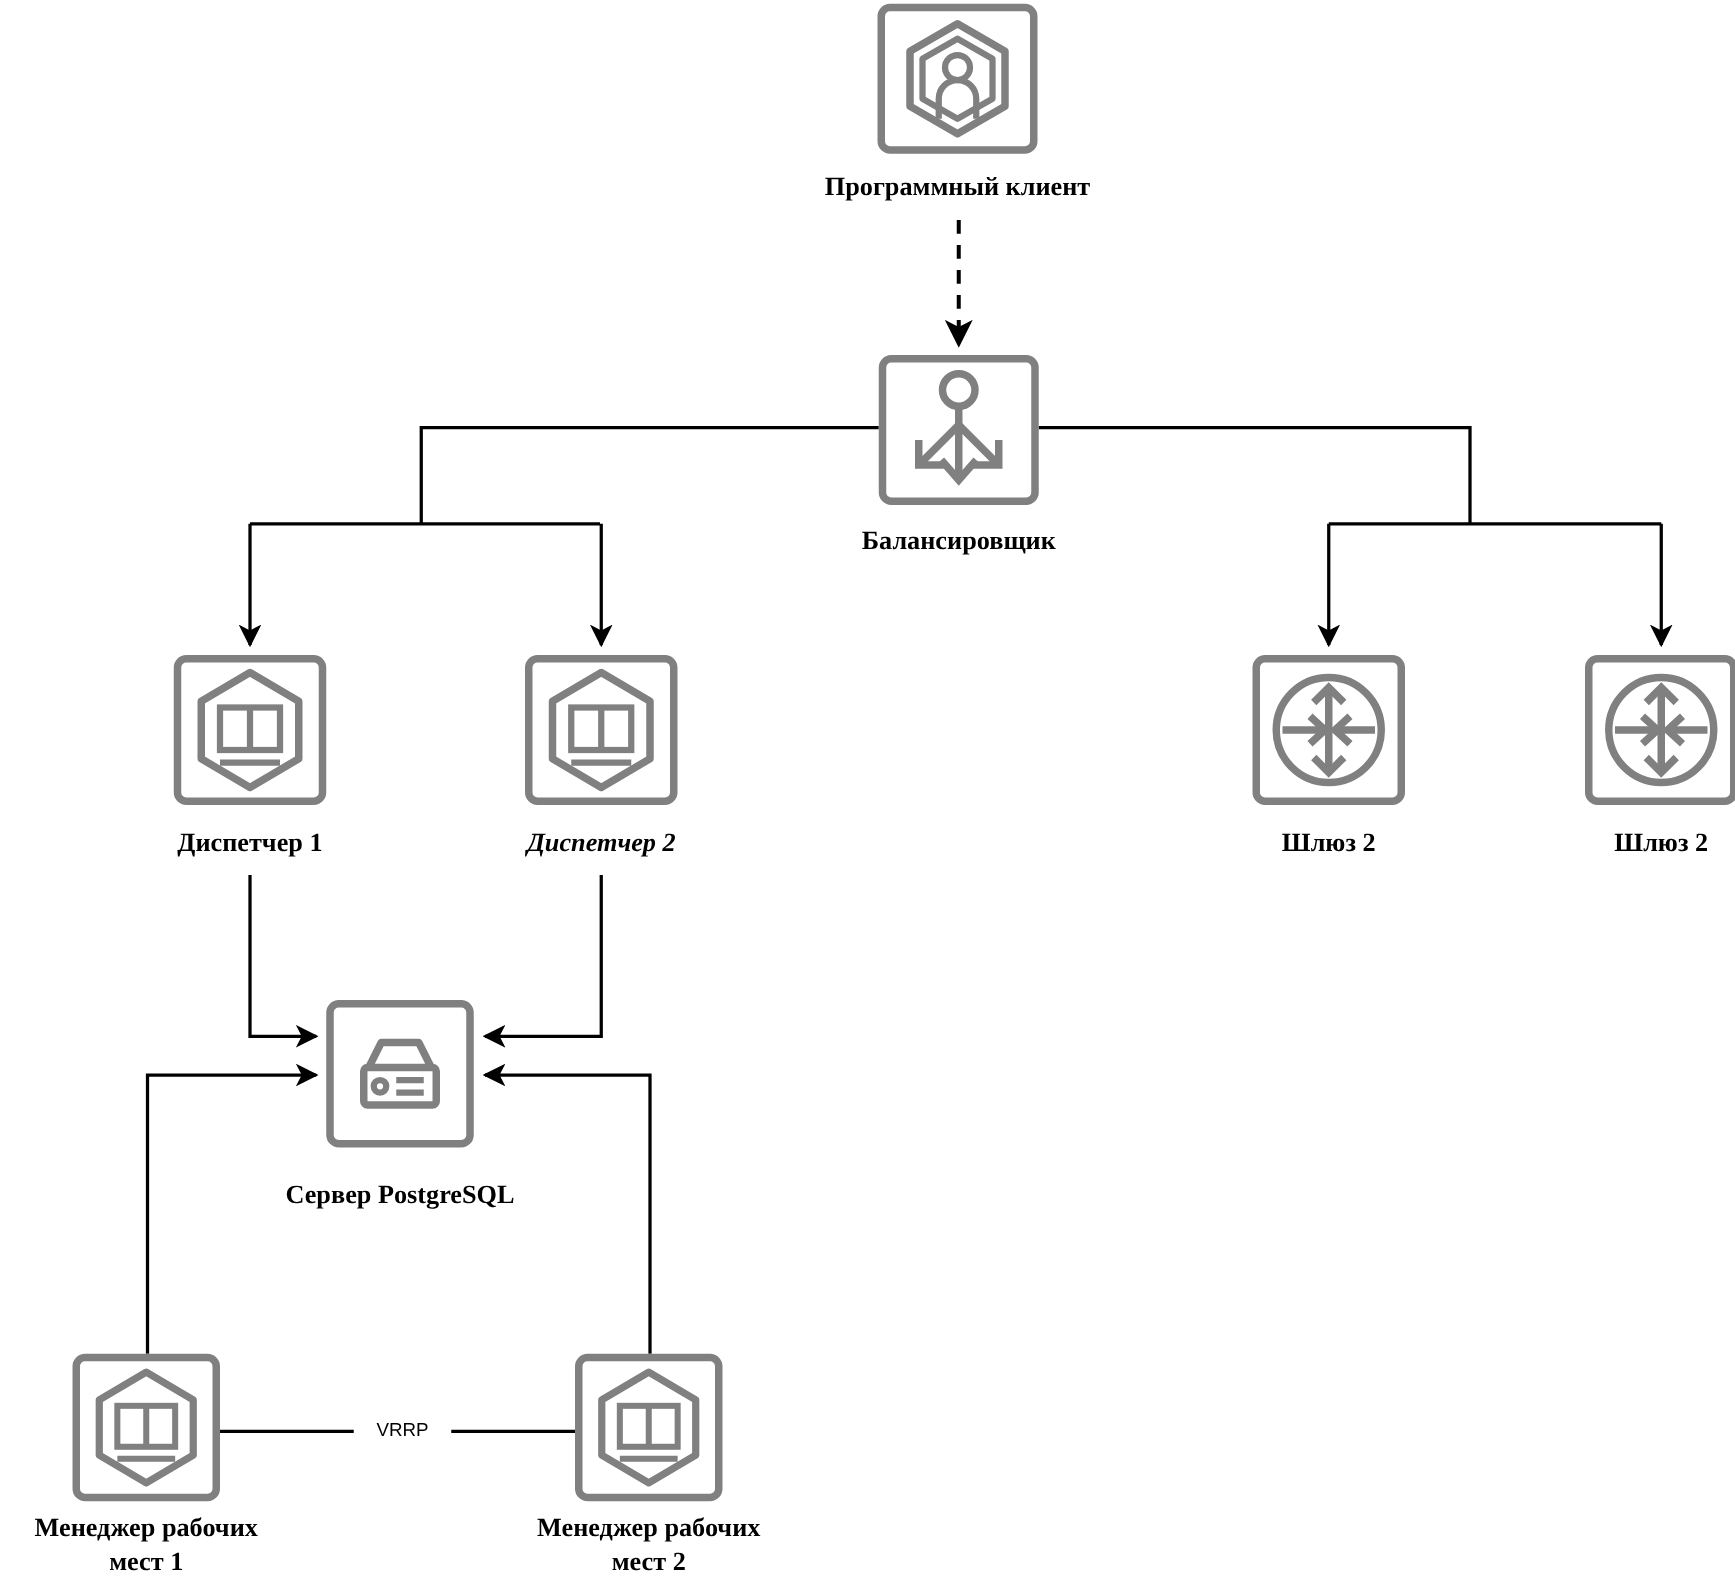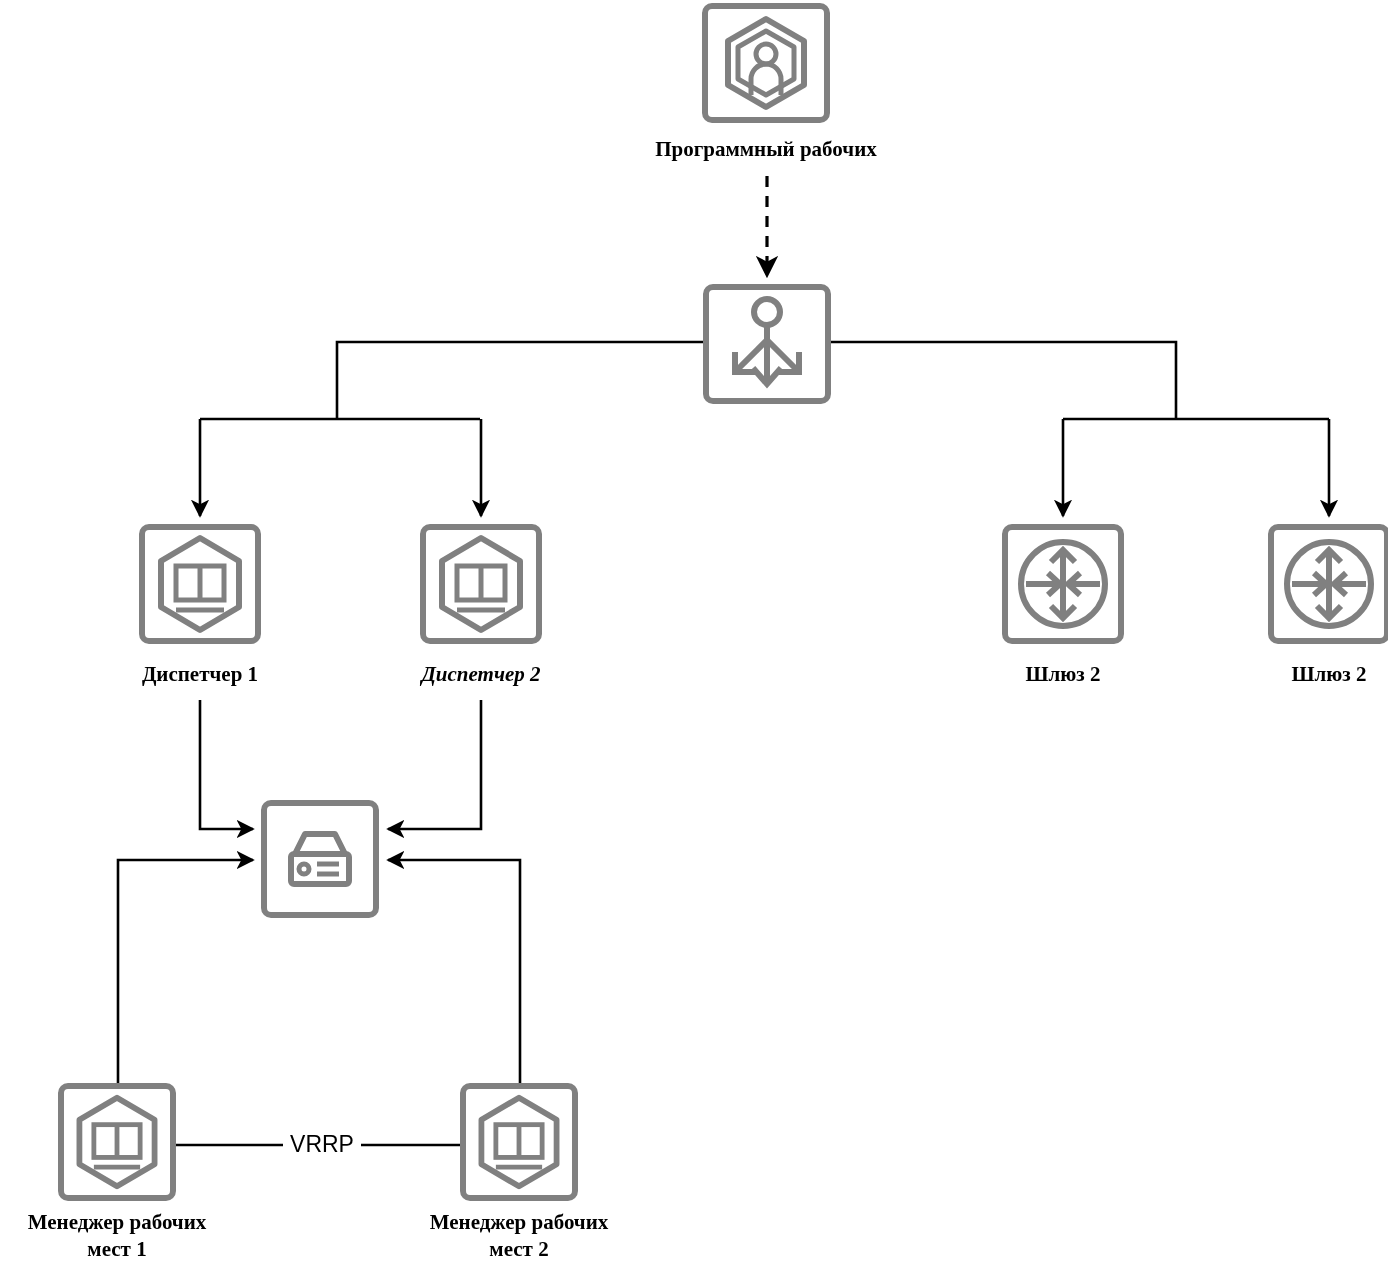--- a/index.html
+++ b/index.html
@@ -45,21 +45,21 @@
     font-weight: bold;
     font-size: 21px;
     line-height: 27px;
     color: #000000;
     white-space: pre-line;
   }
   .edge-label {
     position: absolute;
     font-family: "Liberation Sans", "DejaVu Sans", sans-serif;
     font-weight: normal;
-    font-size: 23px;
+    font-size: 15px;
     line-height: 23px;
     color: #000000;
     background: #ffffff;
     padding: 0 4px;
     text-align: center;
     white-space: nowrap;
   }
 </style>
 </head>
 <body>
@@ -117,35 +117,36 @@
   <div class="node" style="left:702px; top:3px; width:128px; height:120px;">
     <div class="node-box" style="width:128px; height:120px;">
       <svg width="116" height="108" viewBox="0 0 116 108">
         <polygon points="58,10 96,32 96,76 58,98 20,76 20,32" fill="none" stroke="#808080" stroke-width="6" stroke-linejoin="round"></polygon>
         <polygon points="58,22 86,38 86,70 58,86 30,70 30,38" fill="none" stroke="#808080" stroke-width="5" stroke-linejoin="round"></polygon>
         <circle cx="58" cy="45" r="10" fill="none" stroke="#808080" stroke-width="5"></circle>
         <path d="M 43 86 L 43 70 a 15 15 0 0 1 30 0 L 73 86" fill="none" stroke="#808080" stroke-width="5" stroke-linejoin="round"></path>
       </svg>
     </div>
   </div>
-  <div class="node-label" style="left:597px; top:136px; width:338px;">Программный рабочих</div>
+  <div class="node-label" style="left:597px; top:136px; width:338px;">Программный клиент</div>
 
   <div class="node" style="left:703px; top:284px; width:128px; height:120px;">
     <div class="node-box" style="width:128px; height:120px;">
       <svg width="116" height="108" viewBox="0 0 116 108">
         <circle cx="58" cy="22" r="13" fill="none" stroke="#808080" stroke-width="6"></circle>
         <path d="M 58 35 L 58 92" stroke="#808080" stroke-width="6" fill="none"></path>
         <path d="M 58 50 L 26 82" stroke="#808080" stroke-width="6" fill="none"></path>
         <path d="M 58 50 L 90 82" stroke="#808080" stroke-width="6" fill="none"></path>
         <polyline points="26,62 26,82 46,82" fill="none" stroke="#808080" stroke-width="6" stroke-linejoin="miter"></polyline>
         <polyline points="90,62 90,82 70,82" fill="none" stroke="#808080" stroke-width="6" stroke-linejoin="miter"></polyline>
         <polyline points="44,78 58,94 72,78" fill="none" stroke="#808080" stroke-width="6" stroke-linejoin="miter"></polyline>
       </svg>
     </div>
   </div>
+  <div class="node-label" style="left:628px; top:419px; width:278px;">Балансировщик</div>
 
   <div class="node" style="left:139px; top:524px; width:122px; height:120px;">
     <div class="node-box" style="width:122px; height:120px;">
       <svg width="110" height="108" viewBox="0 0 110 108">
         <polygon points="55,8 94,31 94,77 55,100 16,77 16,31" fill="none" stroke="#808080" stroke-width="6" stroke-linejoin="round"></polygon>
         <rect x="31" y="36" width="48" height="34" fill="none" stroke="#808080" stroke-width="5"></rect>
         <path d="M 55 36 L 55 70" stroke="#808080" stroke-width="5"></path>
         <path d="M 31 80 L 79 80" stroke="#808080" stroke-width="5"></path>
       </svg>
     </div>
@@ -200,20 +201,21 @@
     <div class="node-box" style="width:118px; height:118px;">
       <svg width="106" height="106" viewBox="0 0 106 106">
         <path d="M 28 48 L 38 28 L 68 28 L 78 48" fill="none" stroke="#808080" stroke-width="6" stroke-linejoin="round"></path>
         <rect x="24" y="48" width="58" height="30" rx="3" fill="none" stroke="#808080" stroke-width="6"></rect>
         <circle cx="37" cy="63" r="5" fill="none" stroke="#808080" stroke-width="5"></circle>
         <path d="M 50 58 L 72 58" stroke="#808080" stroke-width="5"></path>
         <path d="M 50 68 L 72 68" stroke="#808080" stroke-width="5"></path>
       </svg>
     </div>
   </div>
+  <div class="node-label" style="left:175px; top:942px; width:290px;">Сервер PostgreSQL</div>
 
   <div class="node" style="left:58px; top:1083px; width:118px; height:118px;">
     <div class="node-box" style="width:118px; height:118px;">
       <svg width="106" height="106" viewBox="0 0 110 108">
         <polygon points="55,8 94,31 94,77 55,100 16,77 16,31" fill="none" stroke="#808080" stroke-width="6" stroke-linejoin="round"></polygon>
         <rect x="31" y="36" width="48" height="34" fill="none" stroke="#808080" stroke-width="5"></rect>
         <path d="M 55 36 L 55 70" stroke="#808080" stroke-width="5"></path>
         <path d="M 31 80 L 79 80" stroke="#808080" stroke-width="5"></path>
       </svg>
     </div>

